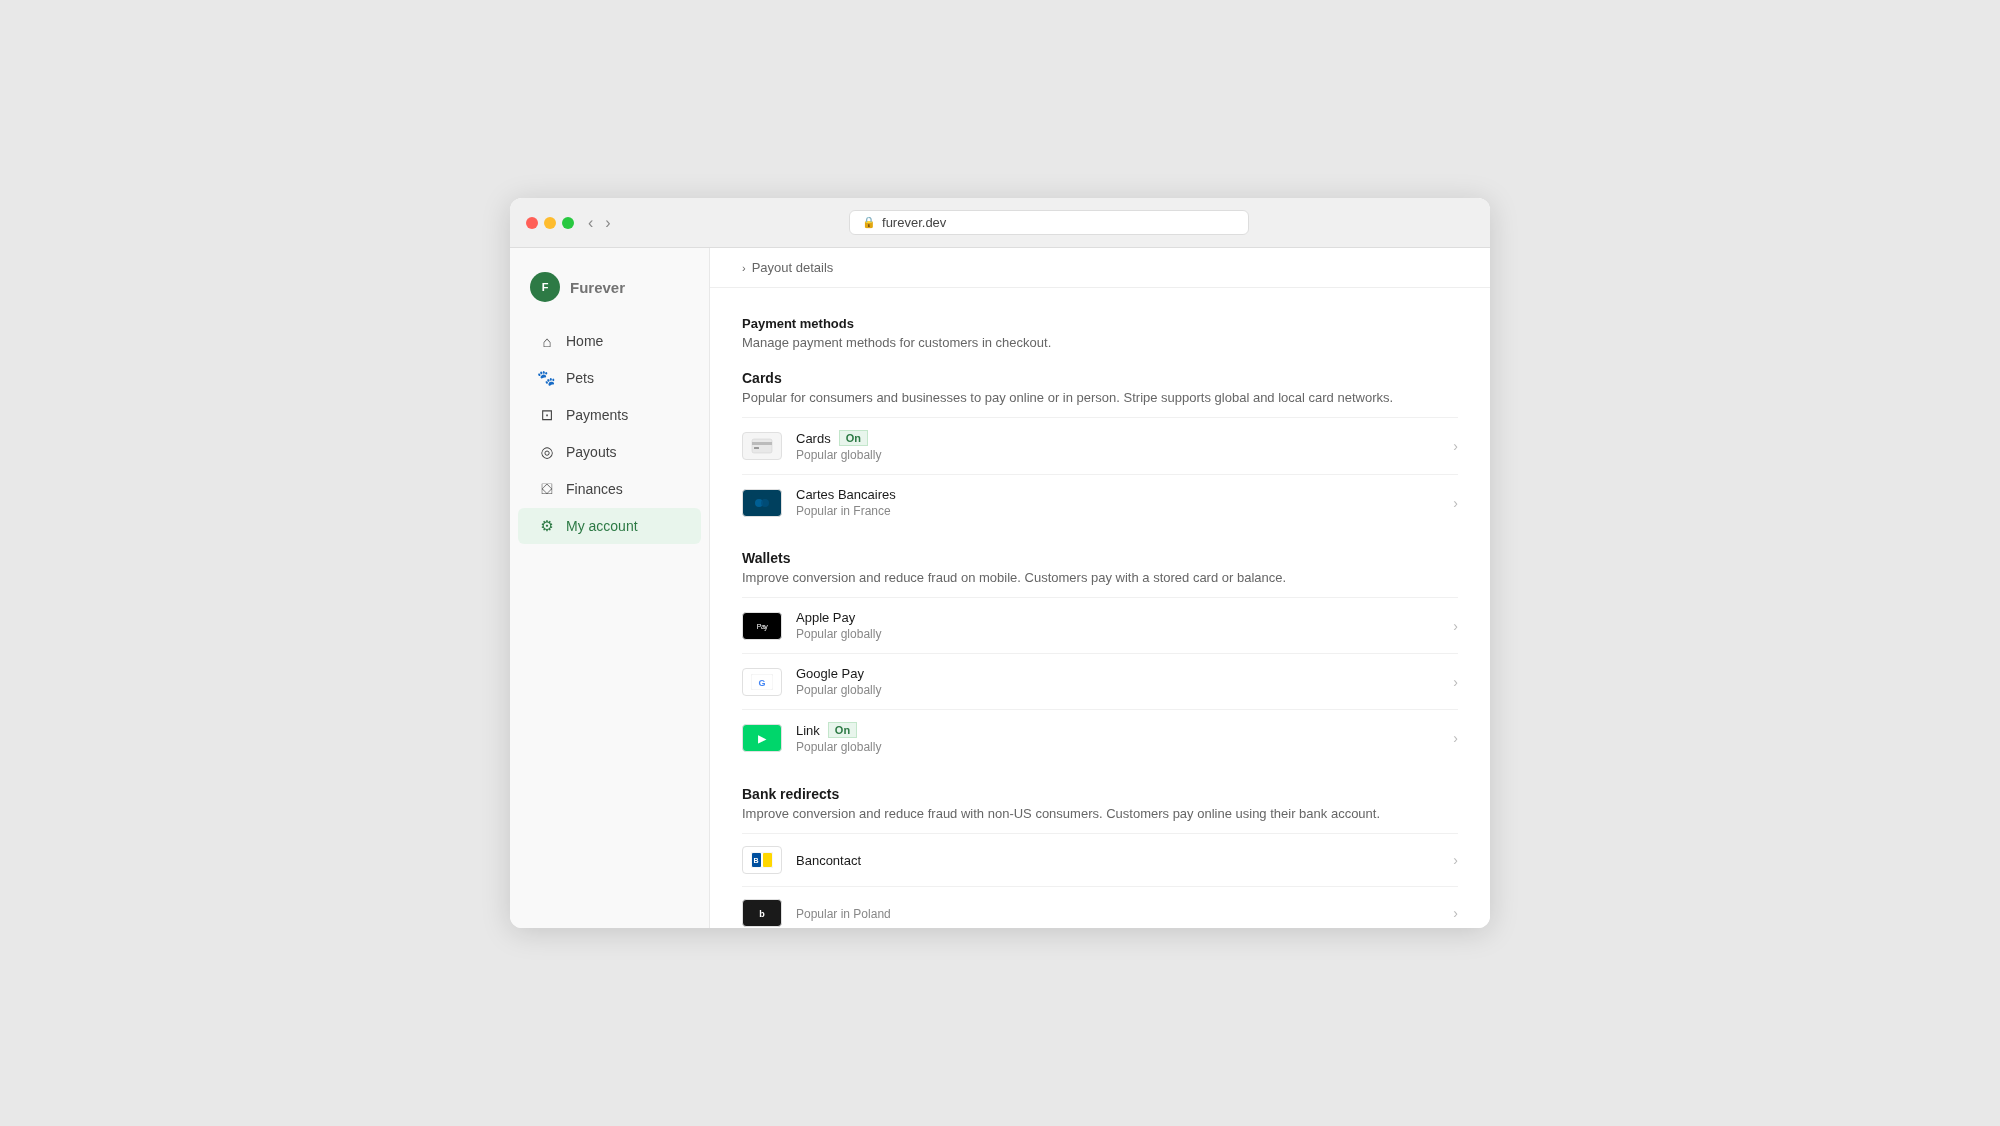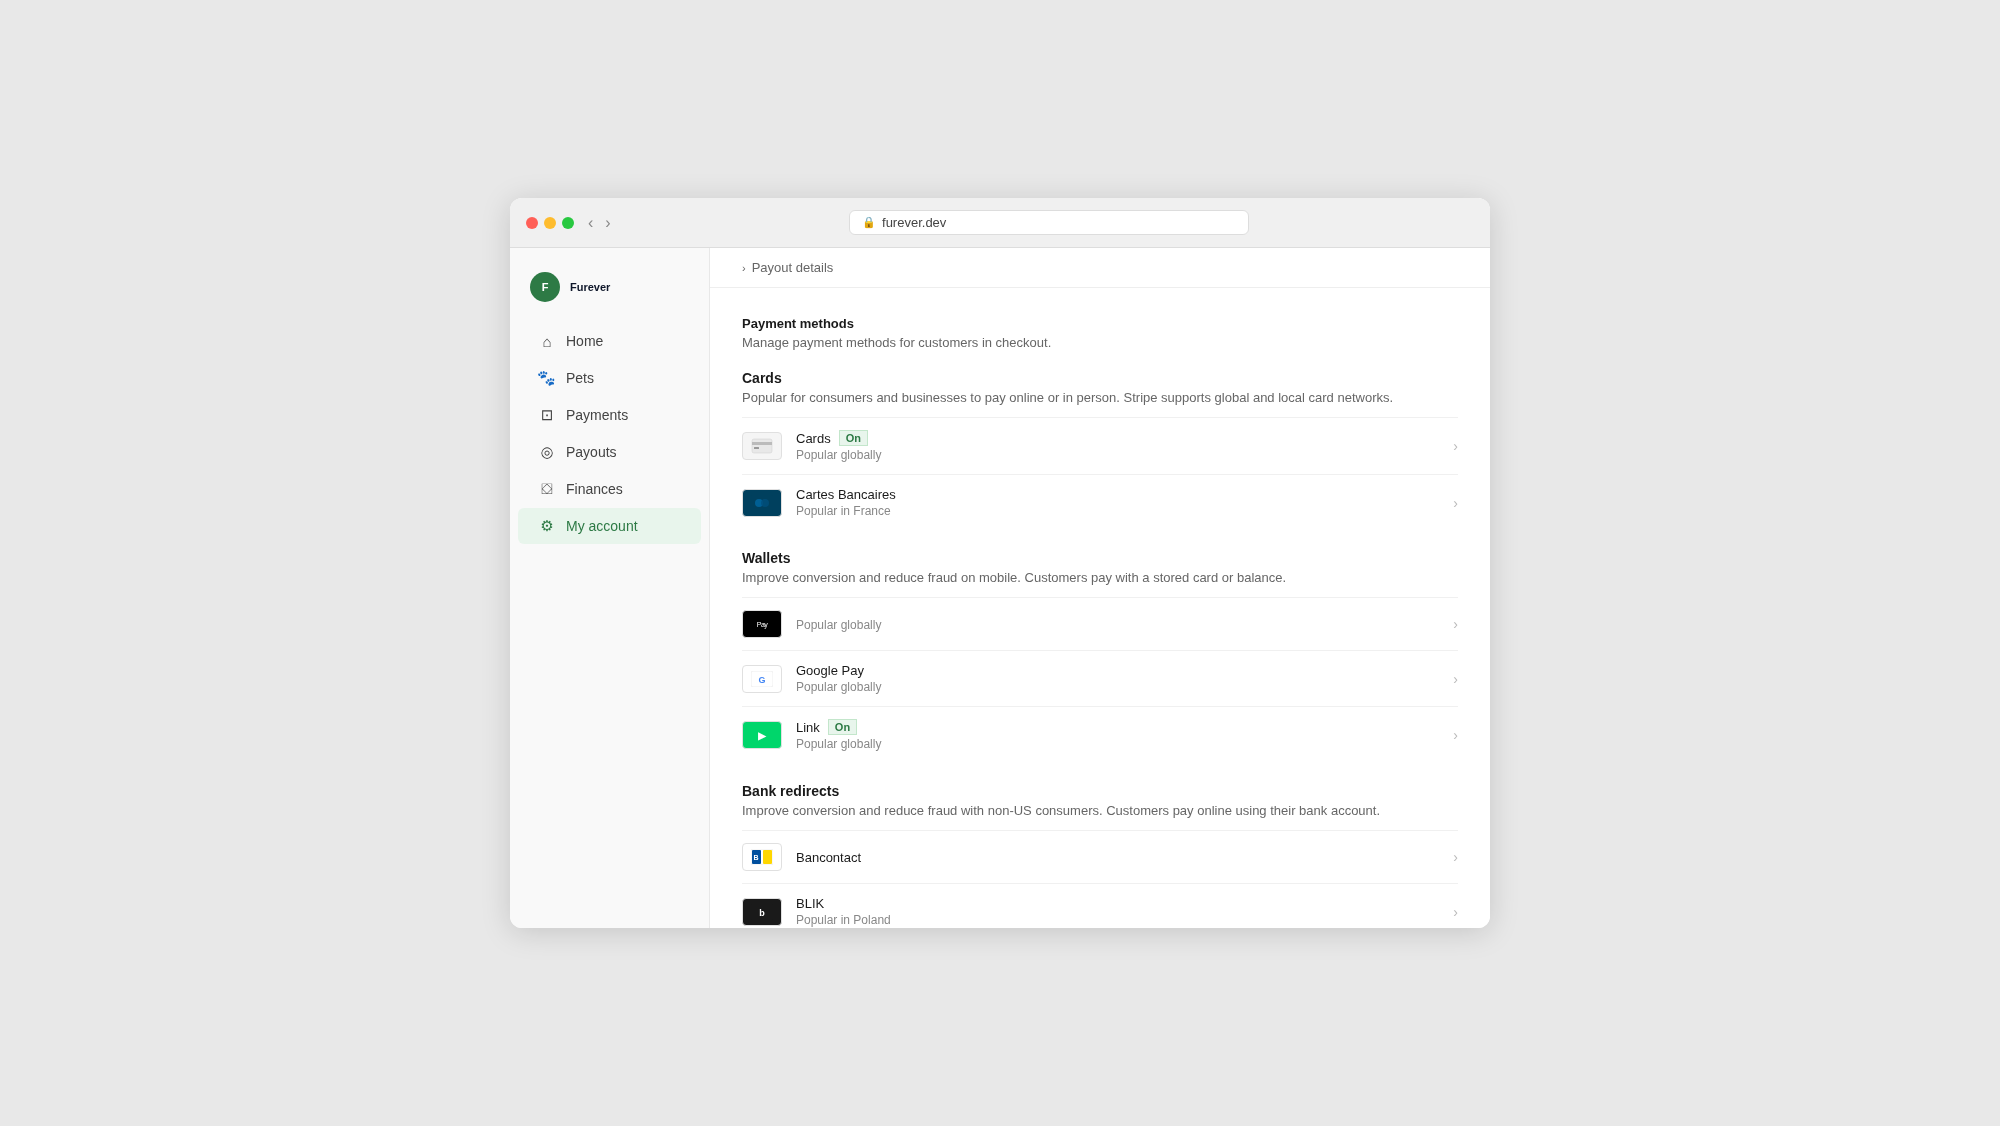--- a/index.html
+++ b/index.html
@@ -88,23 +88,23 @@
       border-radius: 50%;
       background: #2d7a45;
       display: flex;
       align-items: center;
       justify-content: center;
       color: white;
       font-size: 11px;
       font-weight: bold;
     }
     .logo-text {
-      font-size: 11px;
+      font-size: 15px;
       font-weight: 600;
-      color: #0f172a;
+      color: #737373;
     }
     .nav-item {
       display: flex;
       align-items: center;
       gap: 10px;
       padding: 9px 20px;
       font-size: 14px;
       color: #444;
       cursor: pointer;
       border-radius: 6px;
@@ -360,20 +360,23 @@
           <div class="subsection-desc">Improve conversion and reduce fraud on mobile. Customers pay with a stored card or balance.</div>
 
           <div class="payment-item">
             <div class="payment-icon icon-applepay">
               <svg width="22" height="16" viewBox="0 0 22 16" fill="none">
                 <rect width="22" height="16" rx="2" fill="#000"></rect>
                 <text x="11" y="11" text-anchor="middle" fill="white" font-size="7" font-family="Arial" font-weight="300">Pay</text>
               </svg>
             </div>
             <div class="payment-info">
+              <div class="payment-name">
+                <span>Apple Pay</span>
+              </div>
               <div class="payment-popularity">Popular globally</div>
             </div>
             <span class="chevron-right">›</span>
           </div>
 
           <div class="payment-item">
             <div class="payment-icon" style="background:#fff;">
               <svg width="22" height="16" viewBox="0 0 22 16" fill="none">
                 <rect width="22" height="16" rx="2" fill="white" stroke="#eee"></rect>
                 <text x="11" y="11.5" text-anchor="middle" font-size="9" font-family="Arial" font-weight="bold">
@@ -428,23 +431,20 @@
           </div>
 
           <div class="payment-item">
             <div class="payment-icon icon-blik">
               <svg width="22" height="16" viewBox="0 0 22 16" fill="none">
                 <rect width="22" height="16" rx="2" fill="#1a1a1a"></rect>
                 <text x="11" y="11.5" text-anchor="middle" fill="white" font-size="9" font-weight="bold" font-family="Arial">b</text>
               </svg>
             </div>
             <div class="payment-info">
-              <div class="payment-name">
-                <span>BLIK</span>
-              </div>
               <div class="payment-popularity">Popular in Poland</div>
             </div>
             <span class="chevron-right">›</span>
           </div>
 
         </div>
       </div>
     </div>
   </div>
 </div>

